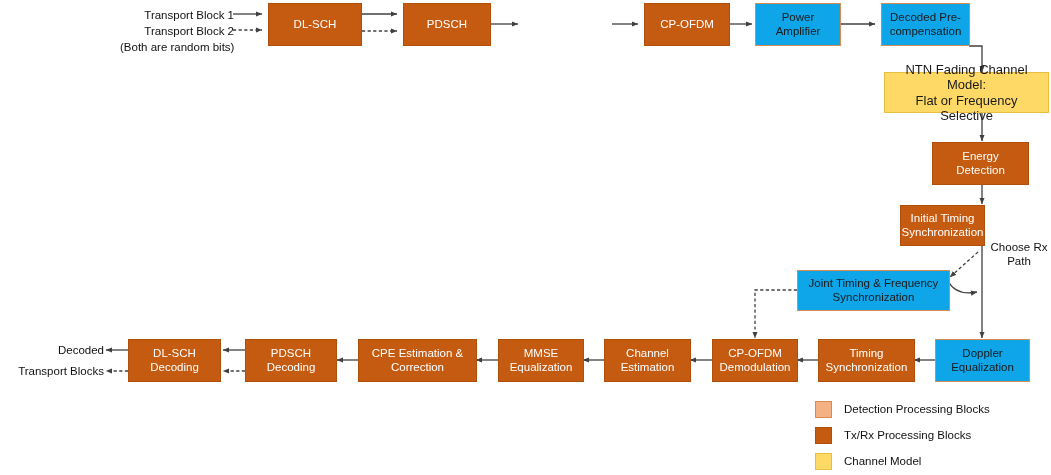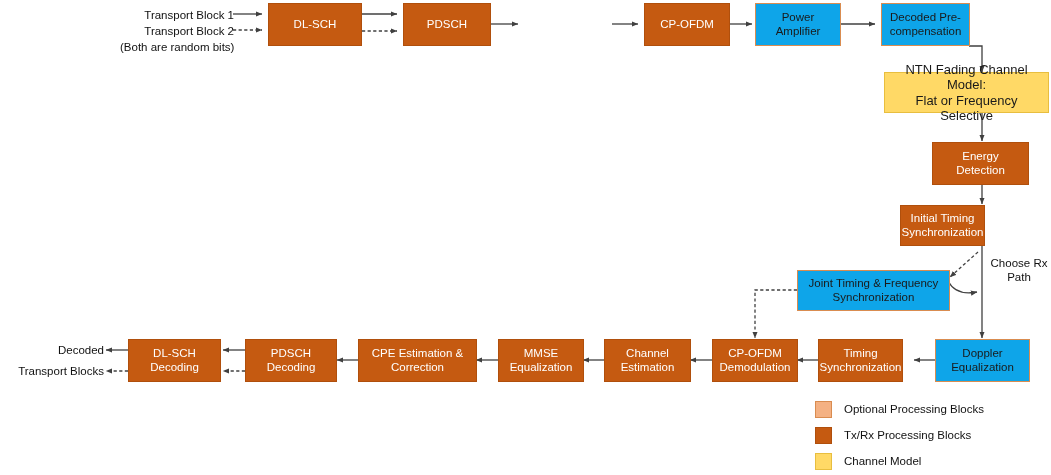--- a/index.html
+++ b/index.html
@@ -163,50 +163,50 @@
   <div class="block opt" style="left:881px; top:3px;  width:89px;  height:43px;">Decoded Pre-
 compensation</div>
 
   <div class="block chan" style="left:884px; top:72px;  width:165px; height:41px; font-size:13px;">NTN Fading Channel Model:
 Flat or Frequency Selective</div>
   <div class="block tx" style="left:932px; top:142px; width:97px;  height:43px;">Energy
 Detection</div>
   <div class="block tx" style="left:900px; top:205px; width:85px;  height:41px;">Initial Timing
 Synchronization</div>
 
-  <div class="lbl center" style="left:987px; top:256px; width:64px;">Choose Rx
+  <div class="lbl center" style="left:987px; top:240px; width:64px;">Choose Rx
 Path</div>
 
   <div class="block opt" style="left:797px; top:270px; width:153px; height:41px;">Joint Timing &amp; Frequency
 Synchronization</div>
   <div class="block opt" style="left:935px; top:339px; width:95px;  height:43px;">Doppler
 Equalization</div>
 
-  <div class="block tx" style="left:818px; top:339px; width:85px;  height:43px;">Timing
+  <div class="block tx" style="left:818px; top:339px; width:97px;  height:43px;">Timing
 Synchronization</div>
   <div class="block tx" style="left:712px; top:339px; width:86px;  height:43px;">CP-OFDM
 Demodulation</div>
   <div class="block tx" style="left:604px; top:339px; width:87px;  height:43px;">Channel
 Estimation</div>
   <div class="block tx" style="left:498px; top:339px; width:86px;  height:43px;">MMSE
 Equalization</div>
   <div class="block tx" style="left:358px; top:339px; width:119px; height:43px;">CPE Estimation &amp;
 Correction</div>
   <div class="block tx" style="left:245px; top:339px; width:92px;  height:43px;">PDSCH
 Decoding</div>
   <div class="block tx" style="left:128px; top:339px; width:93px;  height:43px;">DL-SCH
 Decoding</div>
 
   <div class="lbl right" style="left:0px; top:343px; width:104px;">Decoded</div>
   <div class="lbl right" style="left:0px; top:364px; width:104px;">Transport Blocks</div>
 
   <div id="legend">
     <div class="legend-row">
       <div class="legend-swatch opt"></div>
-      <div class="legend-text">Optional Processing Blocks</div>
+      <div class="legend-text">Detection Processing Blocks</div>
     </div>
     <div class="legend-row">
       <div class="legend-swatch tx"></div>
       <div class="legend-text">Tx/Rx Processing Blocks</div>
     </div>
     <div class="legend-row">
       <div class="legend-swatch chan"></div>
       <div class="legend-text">Channel Model</div>
     </div>
   </div>

